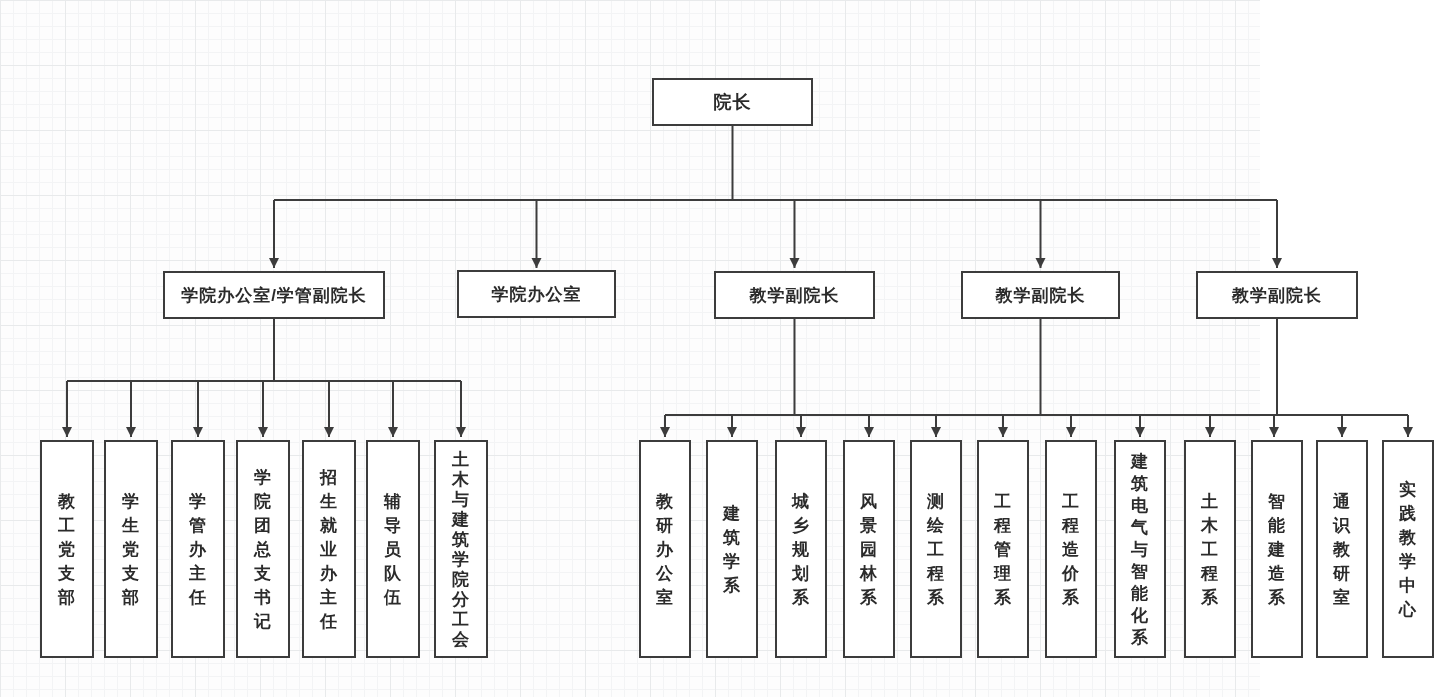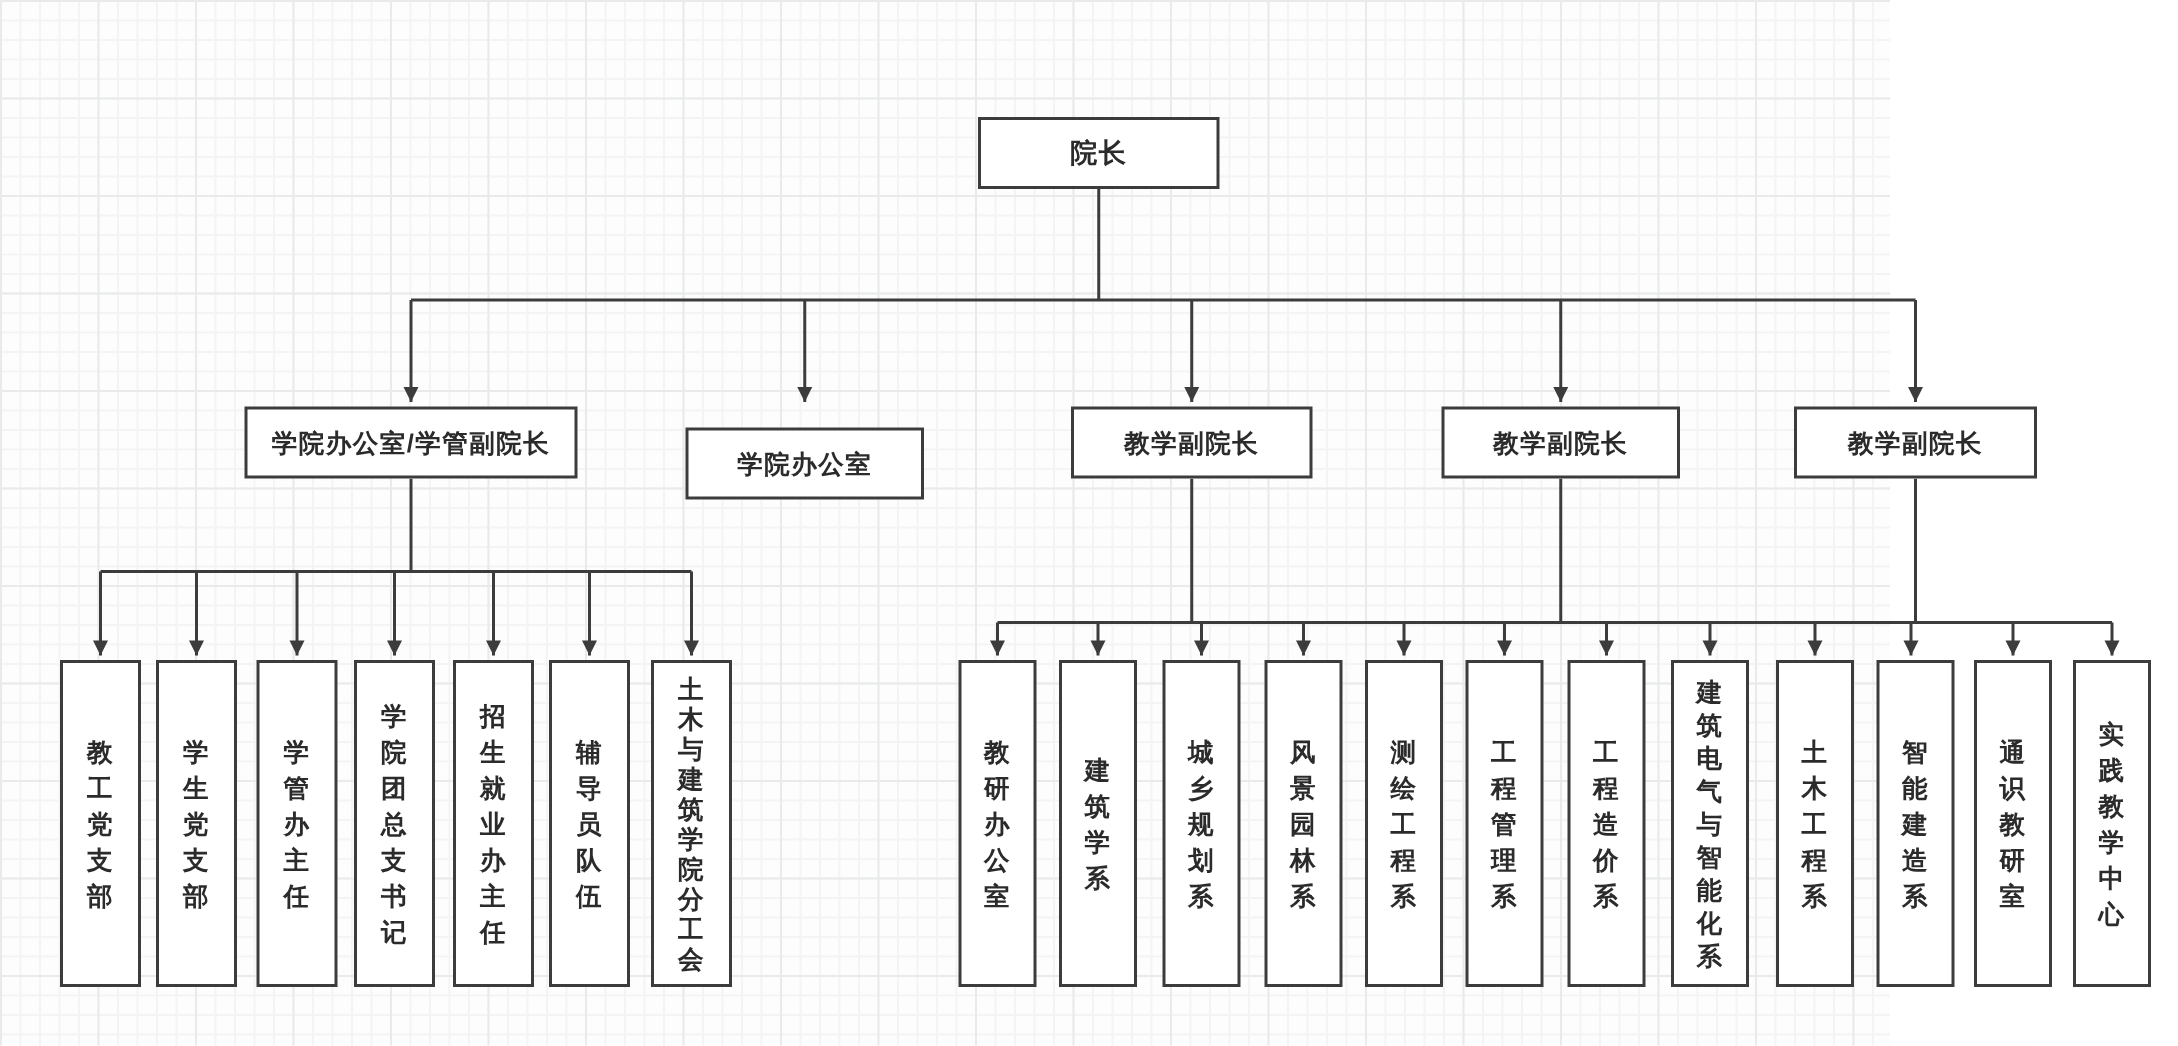--- a/index.html
+++ b/index.html
@@ -110,21 +110,21 @@
     </g>
   </svg>
 
   <div class="node hbox root" style="left:652px;top:78px;width:161px;height:48px">
     <span class="label">院长</span>
   </div>
 
   <div class="node hbox" style="left:163px;top:271px;width:222px;height:48px">
     <span class="label">学院办公室/学管副院长</span>
   </div>
-  <div class="node hbox" style="left:457px;top:285px;width:159px;height:48px">
+  <div class="node hbox" style="left:457px;top:270px;width:159px;height:48px">
     <span class="label">学院办公室</span>
   </div>
   <div class="node hbox" style="left:714px;top:271px;width:161px;height:48px">
     <span class="label">教学副院长</span>
   </div>
   <div class="node hbox" style="left:961px;top:271px;width:159px;height:48px">
     <span class="label">教学副院长</span>
   </div>
   <div class="node hbox" style="left:1196px;top:271px;width:162px;height:48px">
     <span class="label">教学副院长</span>

